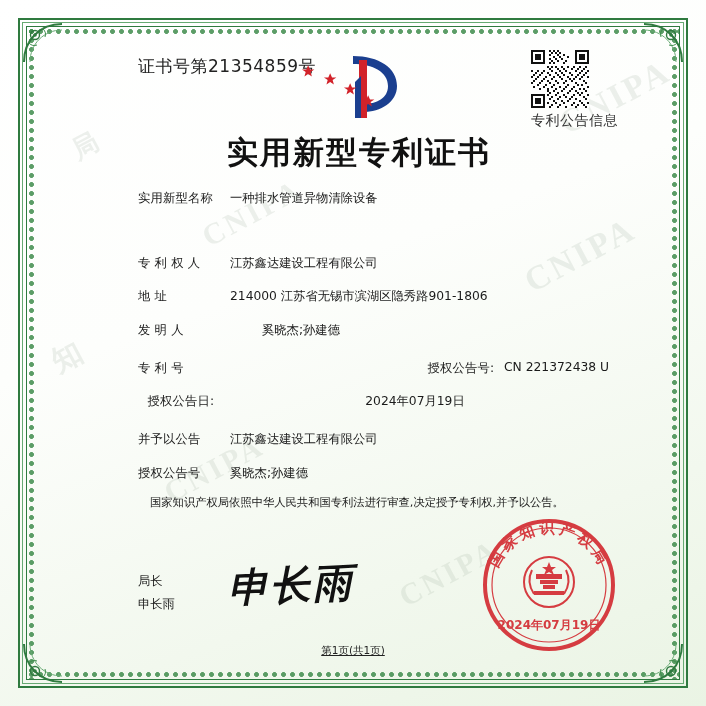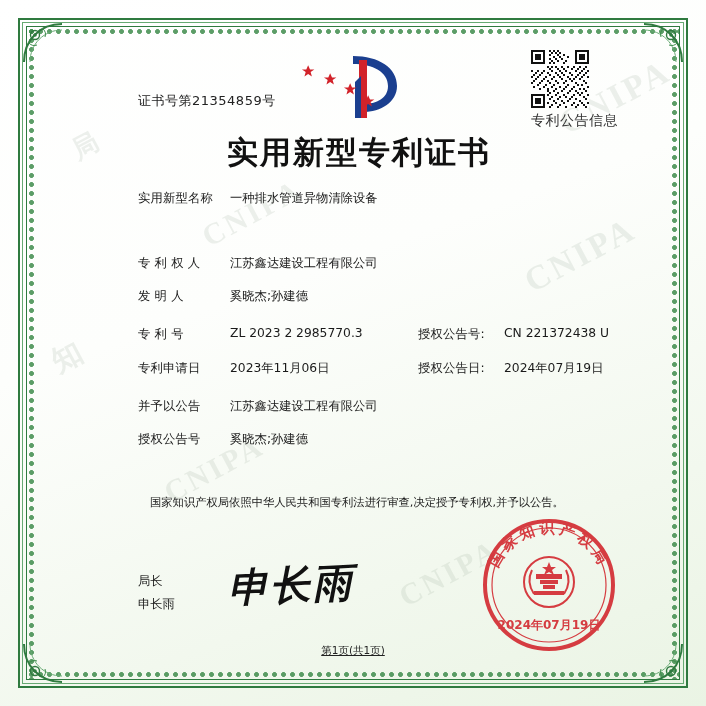--- a/index.html
+++ b/index.html
@@ -92,24 +92,23 @@
   .wm7 { left: 72px;  top: 128px; font-size: 26px; }
 
   
   .content {
     position: absolute;
     left: 40px; top: 40px; right: 40px; bottom: 40px;
   }
   .cert-no {
     position: absolute;
     left: 98px; top: 15px;
-    font-size: 13px;
+    font-size: 17px;
     color: #222;
     letter-spacing: .5px;
-    margin-top: 37px;
   }
   
   .emblem {
     position: absolute;
     left: 0; right: 0; top: 12px;
     display: flex; justify-content: center;
   }
   .emblem svg { display: block; }
 
   
@@ -163,25 +162,26 @@
   }
   .row.two .left {
     width: 280px;
     flex: 0 0 280px;
     display: flex;
   }
   .row.two .left .lbl { width: 92px; flex: 0 0 92px; }
   .row.two .right {
     flex: 1 1 auto;
     display: flex;
+    text-align: center;
   }
   .row.two .right .lbl {
     width: 86px; flex: 0 0 86px;
   }
-  .gap-md { margin-bottom: 21px; }
+  .gap-md { margin-bottom: 21px; gap: 32px; }
 
   .statement {
     position: absolute;
     left: 84px; right: 64px; top: 450px;
     font-size: 11.3px;
     line-height: 2.0;
     color: #1a1a1a;
     text-align: justify;
   }
   .statement p { margin: 2px; }
@@ -493,42 +493,41 @@
         <div class="val">一种排水管道异物清除设备</div>
       </div>
 
       <div class="row gap-md" style="height:10px;visibility:hidden"></div>
 
       <div class="row">
         <div class="lbl">专 利 权 人</div>
         <div class="val">江苏鑫达建设工程有限公司</div>
       </div>
 
+      <div class="row">
+        <div class="lbl">地         址</div>
+        <div class="val">214000 江苏省无锡市滨湖区隐秀路901-1806</div>
+      </div>
 
       <div class="row gap-md">
         <div class="lbl">发  明  人</div>
         <div class="val">奚晓杰;孙建德</div>
       </div>
 
       <div class="row two">
         <div class="left">
           <div class="lbl">专 利 号</div>
-          <div class="val">ZL 2023 2 2985770.3</div>
         </div>
         <div class="right">
           <div class="lbl">授权公告号:</div>
           <div class="val">CN 221372438 U</div>
         </div>
       </div>
 
       <div class="row two gap-md">
-        <div class="left">
-          <div class="lbl">专利申请日</div>
-          <div class="val">2023年11月06日</div>
-        </div>
         <div class="right">
           <div class="lbl">授权公告日:</div>
           <div class="val">2024年07月19日</div>
         </div>
       </div>
 
       <div class="row">
         <div class="lbl">并予以公告</div>
         <div class="val">江苏鑫达建设工程有限公司</div>
       </div>

